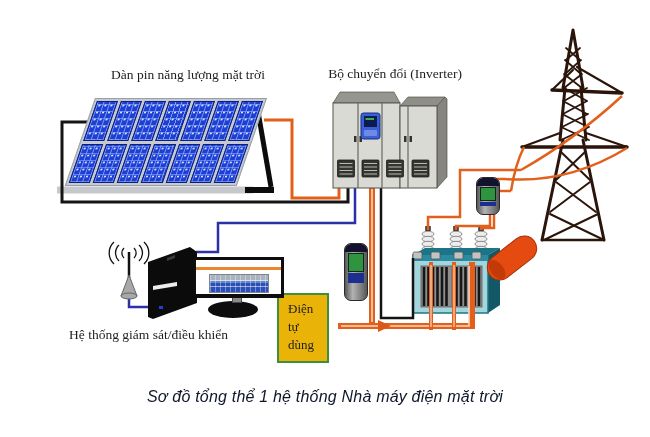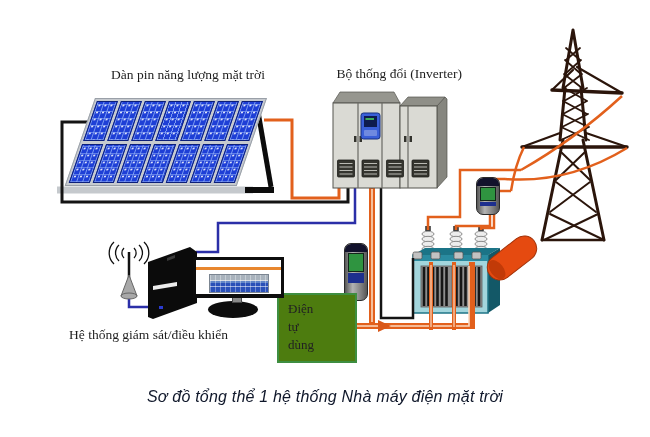--- a/index.html
+++ b/index.html
@@ -27,22 +27,22 @@
                padding:2px;display:grid;grid-template-columns:repeat(7,1fr);
                grid-template-rows:repeat(2,1fr);gap:3px;}
   .solar-panel i{display:block;border:1px solid #0c1f7a;background-color:#1e3fd6;
      background-image:
        radial-gradient(circle, rgba(255,255,255,.85) 0 .7px, transparent 1.1px),
        repeating-linear-gradient(90deg, rgba(140,170,245,.85) 0 1px, transparent 1px 6px),
        repeating-linear-gradient(0deg, rgba(140,170,245,.6) 0 1px, transparent 1px 7px);
      background-size:6px 7px,auto,auto;}
 
   
-  .self-use-box{position:absolute;left:277px;top:293px;width:80px;height:70px;
-     background:#4d7c0f;border:2px solid #3e8e41;box-sizing:border-box;z-index:4;
+  .self-use-box{position:absolute;left:277px;top:293px;width:52px;height:70px;
+     background:#eab308;border:2px solid #3e8e41;box-sizing:border-box;z-index:4;
      font-size:13px;color:#222;line-height:1.4;padding:5px 0 0 9px;white-space:pre-line;font-family:Liberation Serif, serif;}
 
   
   .meter{position:absolute;width:24px;border-radius:7px;overflow:hidden;z-index:4;
      background:linear-gradient(90deg,#565656 0,#b3b3b3 35%,#7d7d7d 75%,#565656);
      border:1px solid #2a2a2a;box-sizing:border-box;}
   .meter .cap{height:8px;background:#12122c;border-radius:6px 6px 0 0;}
   .meter .lcd{margin:1px 3px 0 3px;background:#2f9440;border:1px solid #12251a;}
   .meter .band{margin:1px 3px 0 3px;background:#1d2f8e;}
   .meter-1{left:344px;top:243px;height:58px;}
@@ -241,17 +241,17 @@
     <div class="cap"></div>
     <div class="lcd"></div>
     <div class="band"></div>
   </div>
 
   <div class="self-use-box">Điện
 tự
 dùng</div>
 
   <div class="lbl lbl-panel">Dàn pin năng lượng mặt trời</div>
-  <div class="lbl lbl-inverter">Bộ thống đổi (Inverter)</div>
+  <div class="lbl lbl-inverter">Bộ chuyển đổi (Inverter)</div>
   <div class="lbl lbl-monitoring">Hệ thống giám sát/điều khiển</div>
   <div class="caption">Sơ đồ tổng thể 1 hệ thống Nhà máy điện mặt trời</div>
 
 </div>
 
 </body></html>

